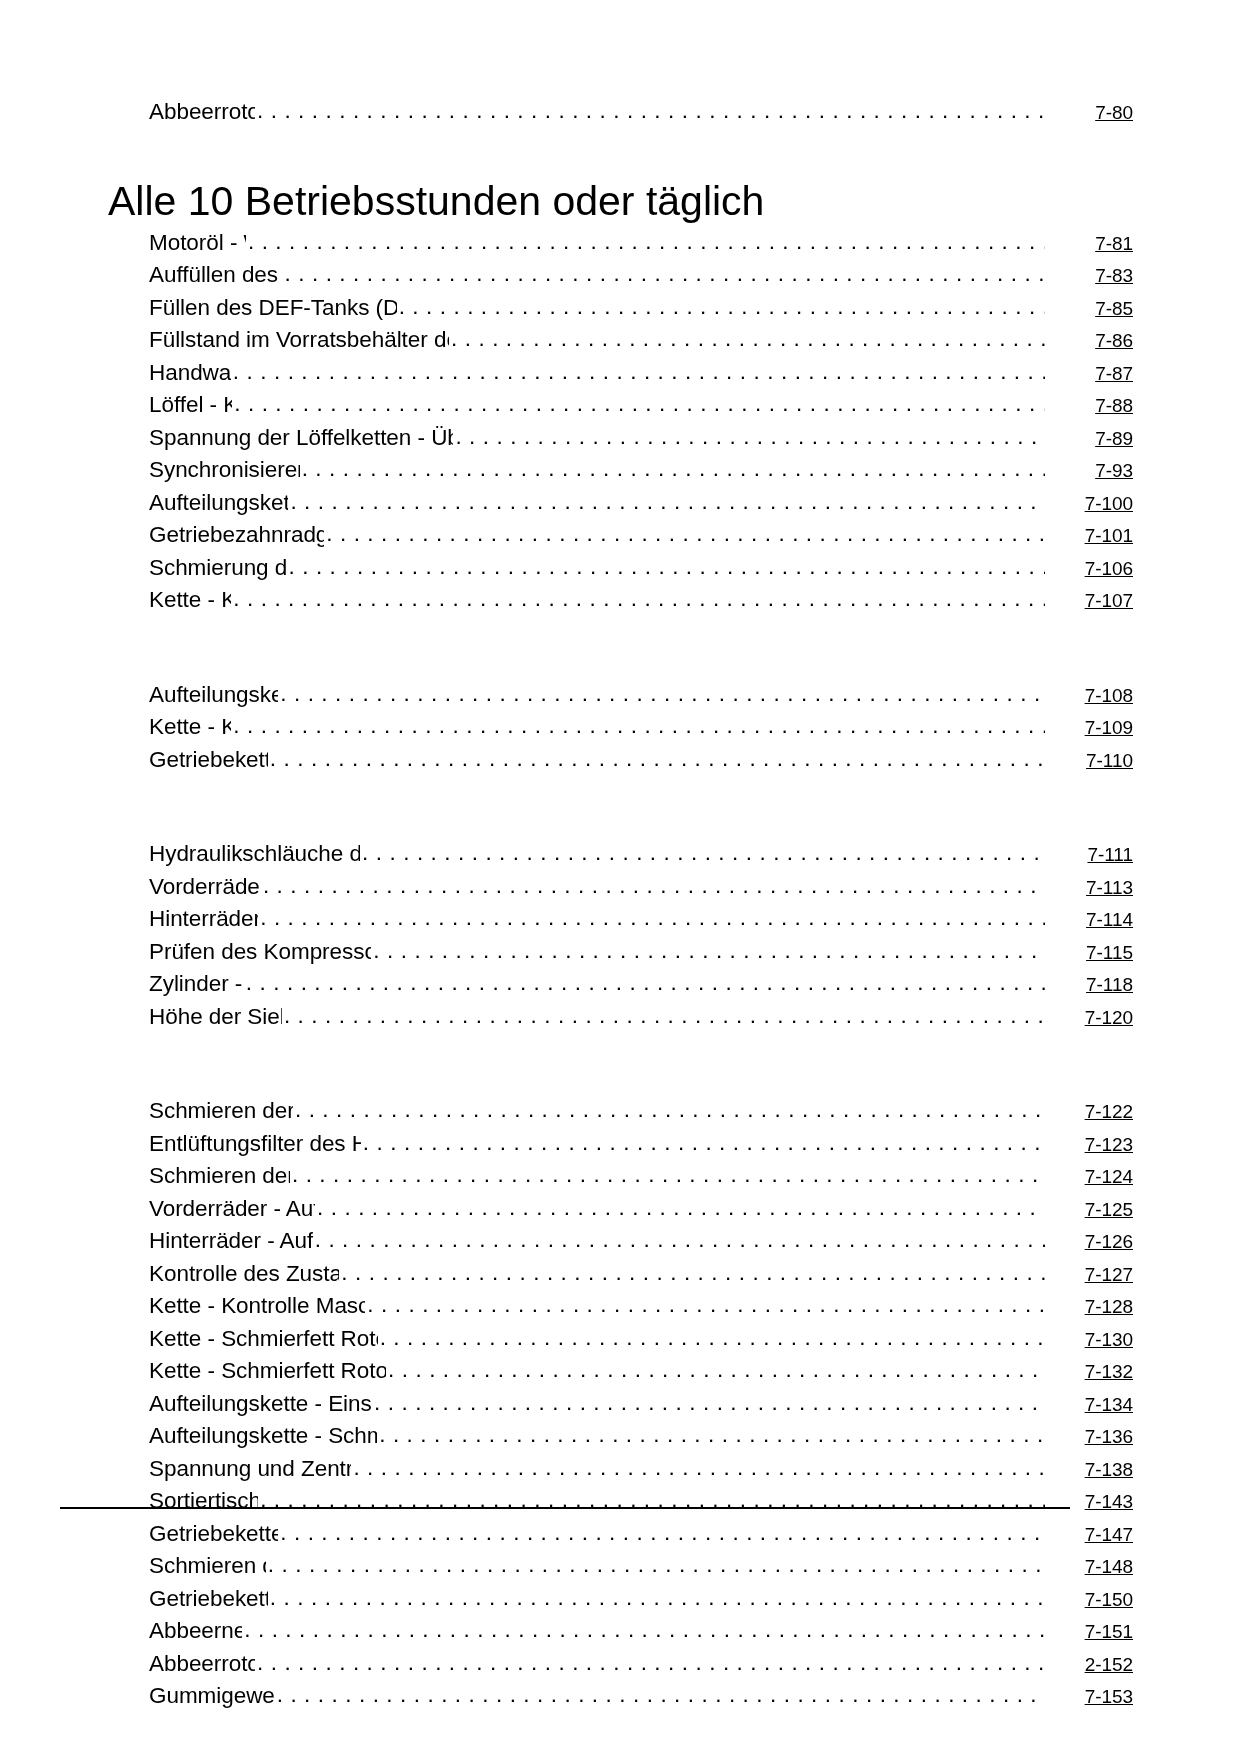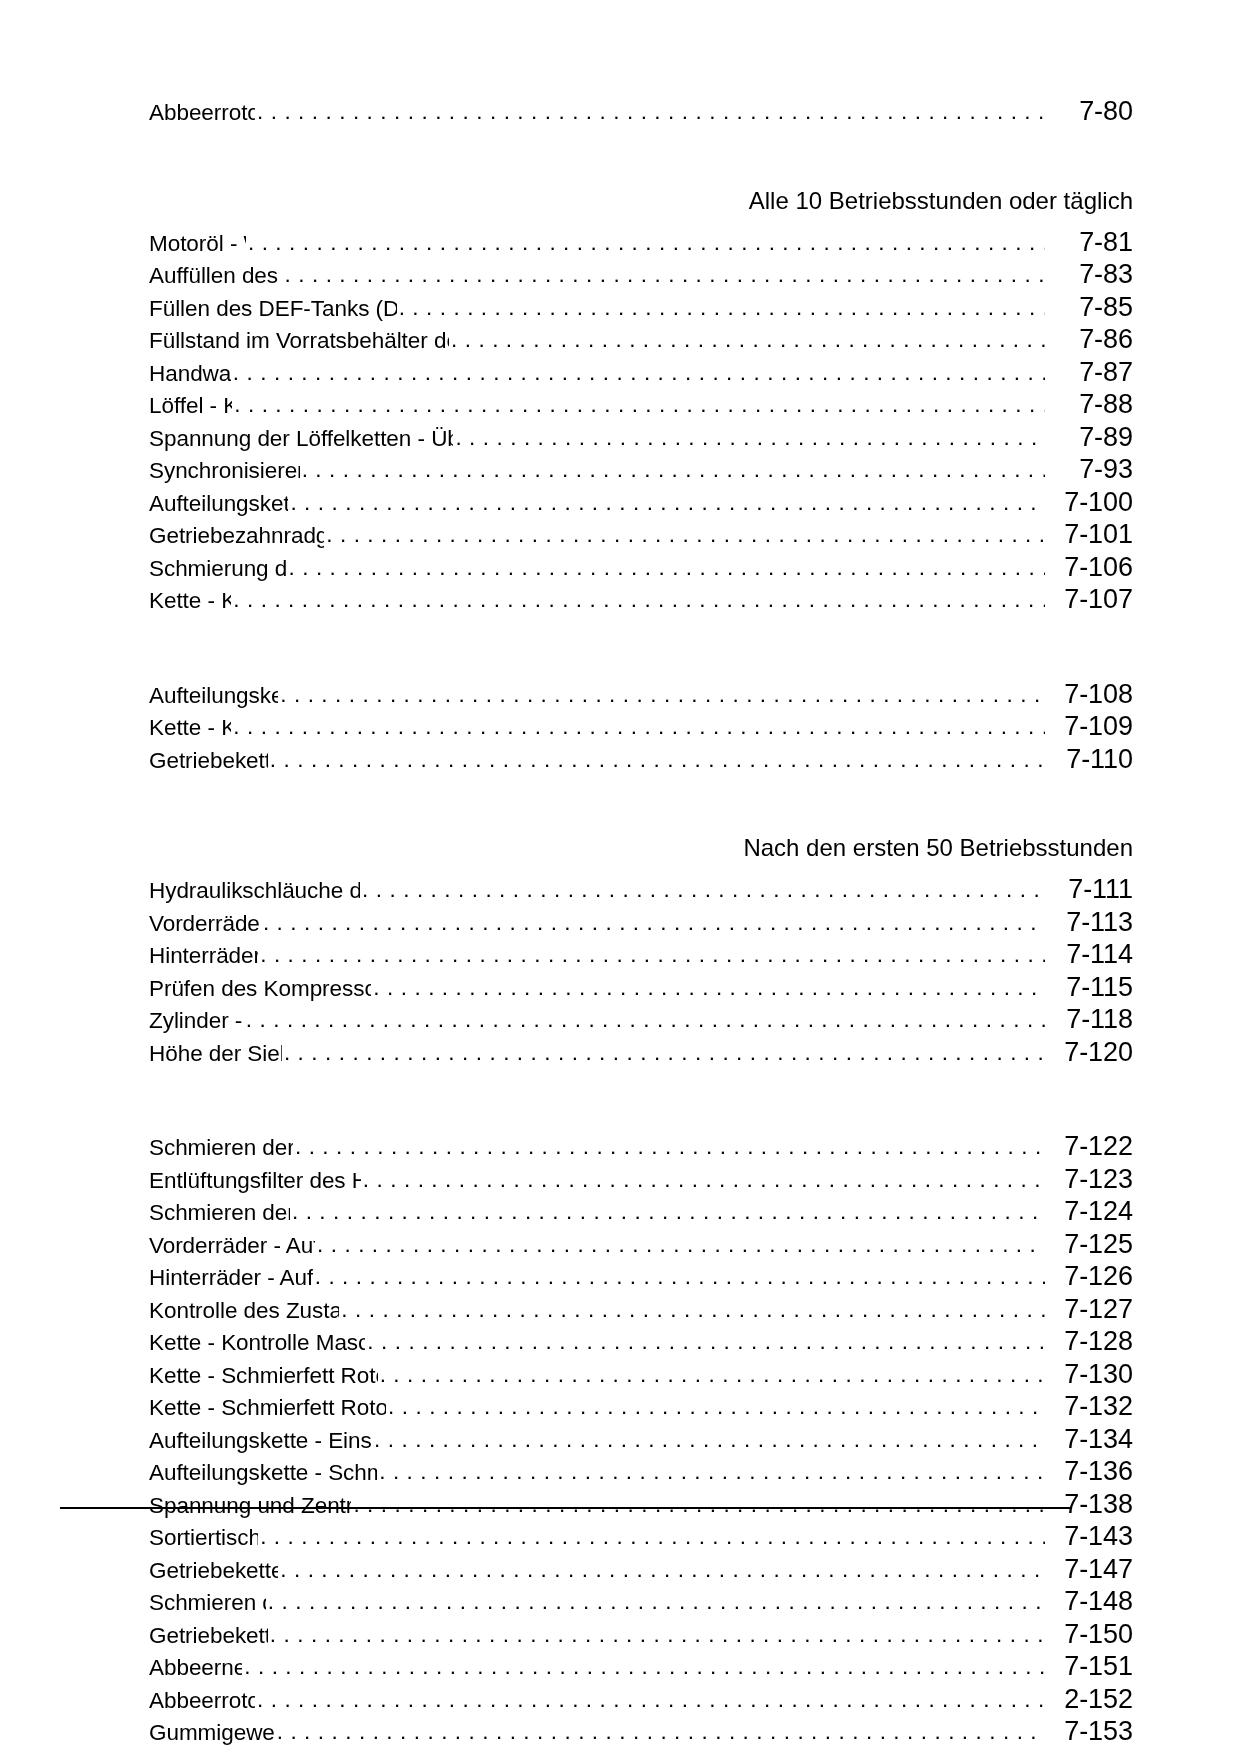--- a/index.html
+++ b/index.html
@@ -71,33 +71,33 @@
     display: block;
     white-space: nowrap;
     letter-spacing: 0.6px;
   }
 
   .toc-page {
     flex: 0 0 auto;
     text-align: right;
     width: 86px;
     white-space: nowrap;
-    font-size: 27px;
+    font-size: 19px;
+    text-decoration: underline;
   }
 
   
   .section-heading {
-    font-size: 24px;
+    font-size: 41px;
     line-height: 36px;
     font-weight: 400;
     color: #000;
     margin: 0;
     padding: 0;
     white-space: pre;
-    text-align: right;
   }
 
   .section {
     margin: 0;
   }
 
   .gap-before-heading { height: 54px; }
 
   .heading-spacer-sm { height: 8px; }
 
@@ -203,21 +203,20 @@
             <span class="toc-page">7-109</span>
           </div>
           <div class="toc-entry">
             <span class="toc-title">Getriebekette - Kontrolle</span>
             <span class="toc-dots"></span>
             <span class="toc-page">7-110</span>
           </div>
         </div>
         <div class="gap-before-heading"></div>
         <div class="section">
-          <div class="section-heading">Nach den ersten 50 Betriebsstunden</div>
           <div class="heading-spacer-sm"></div>
           <div class="toc-entry">
             <span class="toc-title">Hydraulikschläuche der Vorderradmotoren prüfen</span>
             <span class="toc-dots"></span>
             <span class="toc-page">7-111</span>
           </div>
           <div class="toc-entry">
             <span class="toc-title">Vorderräder - Kontrolle</span>
             <span class="toc-dots"></span>
             <span class="toc-page">7-113</span>

